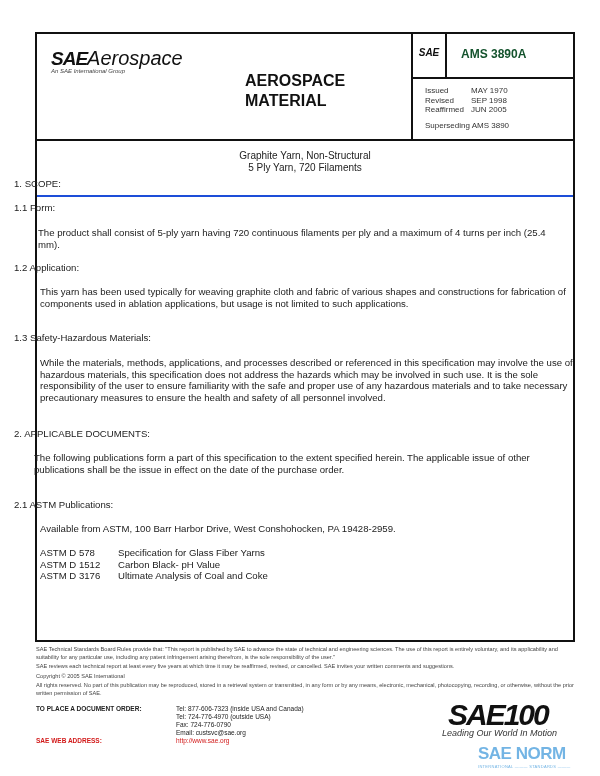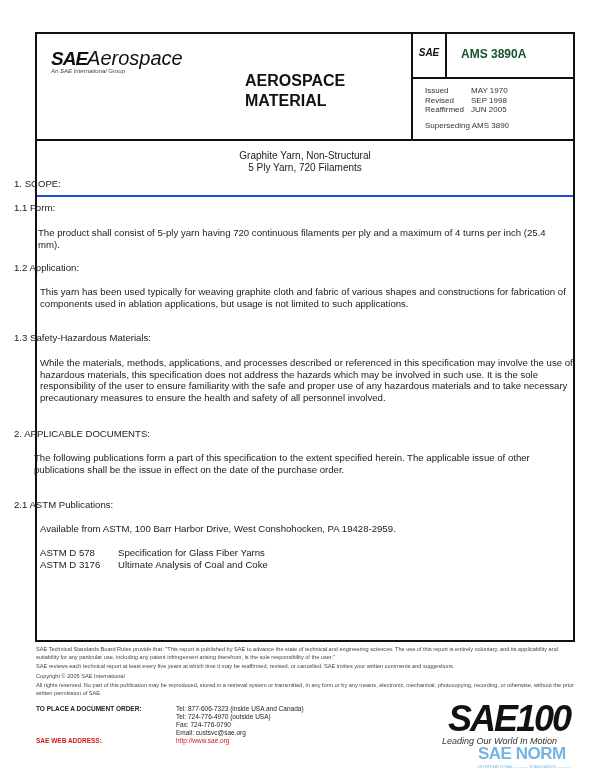--- a/index.html
+++ b/index.html
@@ -34,21 +34,21 @@
   .pubs { position:absolute; left:26px; }
   .pubs .row { display:flex; }
   .pubs .code { width:78px; }
   .legal { position:absolute; left:36px; top:646px; width:545px; font-size:5.6px; line-height:7.5px; color:#444; }
   .legal p { margin:0 0 2px 0; }
   .order { position:absolute; left:36px; top:705px; font-size:6.5px; line-height:8px; }
   .order .lbl { position:absolute; left:0; width:130px; font-weight:bold; color:#222; }
   .order .val { position:absolute; left:140px; width:200px; color:#222; }
   .red { color:#d21a1a !important; }
   .sae100 { position:absolute; left:448px; top:698px; }
-  .sae100 .big { font-weight:bold; font-style:italic; font-size:36px; letter-spacing:-2px; color:#111; }
+  .sae100 .big { font-weight:bold; font-style:italic; font-size:30px; letter-spacing:-2px; color:#111; }
   .sae100 .tag { font-style:italic; font-size:9px; color:#333; margin-top:-4px; margin-left:-6px; }
   .saenorm { position:absolute; left:478px; top:744px; font-weight:bold; font-size:17px; color:#5ba8e0; opacity:0.85; letter-spacing:-0.5px; }
   .saenorm .sub { font-size:4px; color:#5ba8e0; font-weight:normal; letter-spacing:0.3px; }
 </style>
 </head>
 <body>
 
 <div class="frame">
   <div class="hdr-left">
     <div class="logo">
@@ -98,20 +98,24 @@
   <div class="sec" style="top:250px;">2.  APPLICABLE  DOCUMENTS:</div>
   <div class="para" style="top:274px; left:20px; right:8px;">The following publications form a part of this specification to the extent specified herein. The applicable issue of other publications shall be the issue in effect on the date of the purchase order.</div>
   <div class="sec" style="top:321px;">2.1  ASTM  Publications:</div>
   <div class="para" style="top:345px; left:26px; right:10px;">Available from ASTM, 100 Barr Harbor Drive, West Conshohocken, PA 19428-2959.</div>
   <div class="pubs" style="top:369px;">
     <div class="row">
         <span class="code">ASTM D 578</span>
         <span>Specification for Glass Fiber Yarns</span>
       </div>
     <div class="row">
+        <span class="code">ASTM D 1512</span>
+        <span>Carbon Black- pH Value</span>
+      </div>
+    <div class="row">
         <span class="code">ASTM D 3176</span>
         <span>Ultimate Analysis of Coal and Coke</span>
       </div>
   </div>
 </div>
 
 <div class="legal">
   <p>SAE Technical Standards Board Rules provide that: "This report is published by SAE to advance the state of technical and engineering sciences. The use of this report is entirely voluntary, and its applicability and suitability for any particular use, including any patent infringement arising therefrom, is the sole responsibility of the user."</p>
   <p>SAE reviews each technical report at least every five years at which time it may be reaffirmed, revised, or cancelled. SAE invites your written comments and suggestions.</p>
   <p>Copyright © 2005 SAE International</p>

